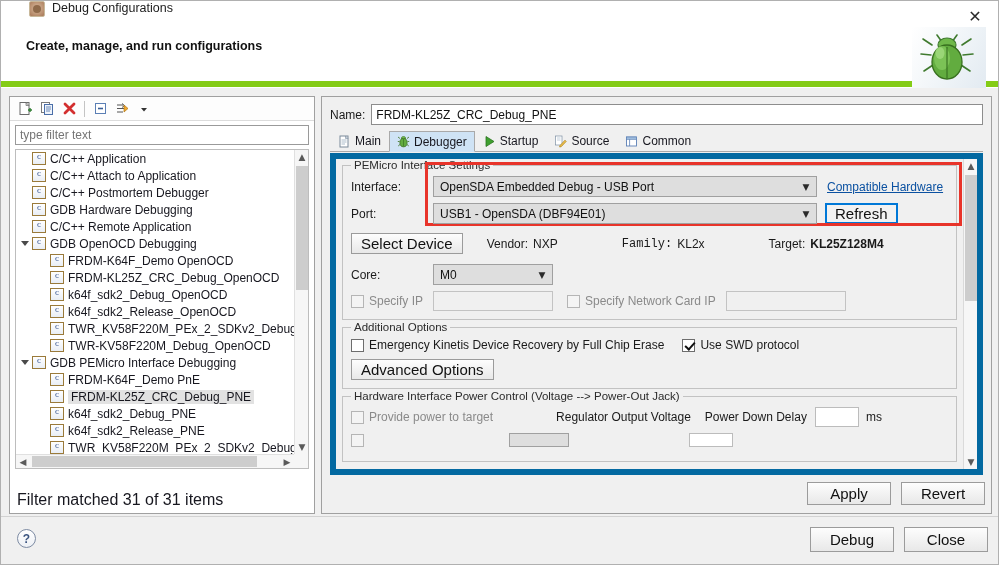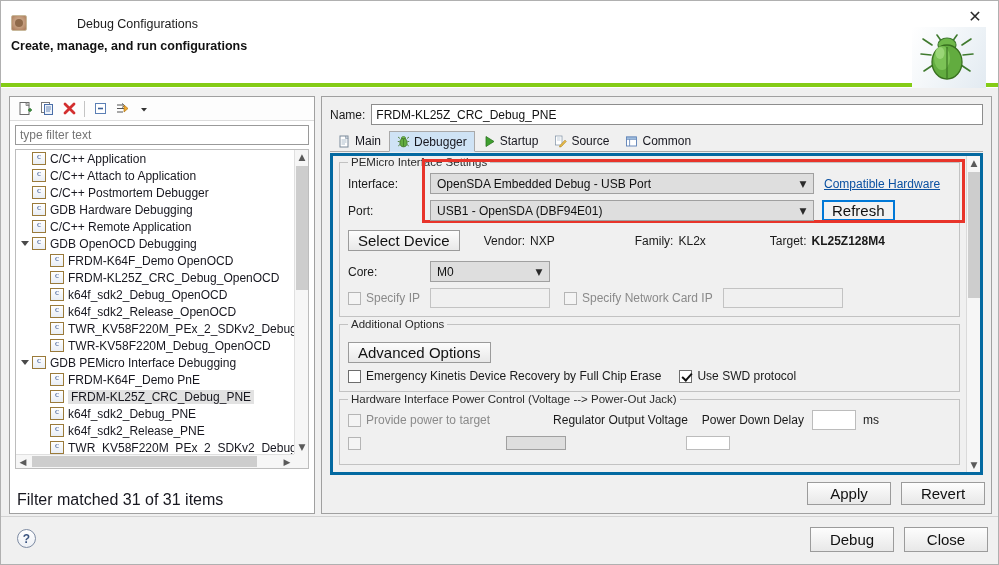--- a/index.html
+++ b/index.html
@@ -15,24 +15,23 @@
   .dialog {
     position: relative;
     width: 999px; height: 565px;
     background: #ffffff;
     border: 1px solid #b0b0b0;
   }
 
   
   .titlebar {
     height: 30px;
-    display: flex; align-items: flex-end;
-    padding: 0 0 0 10px;
+    display: flex; align-items: flex-start;
+    padding: 0 0 0 28px;
     background: #ffffff;
-    gap: 43px;
   }
   .titlebar .tb-icon {
     width: 16px; height: 16px; margin-right: 7px;
     border: 1px solid #c8b89a;
     background: radial-gradient(circle at 50% 45%, #d8b8a0 0%, #c09878 55%, #a87858 100%);
     border-radius: 2px;
     position: relative;
   }
   .titlebar .tb-icon::after {
     content:""; position:absolute; left:3px; top:3px; width:8px; height:8px;
@@ -45,22 +44,22 @@
     display: flex; align-items: center; justify-content: center;
     font-size: 16px; color: #2a2a2a; cursor: pointer;
     font-family: "DejaVu Sans", sans-serif;
   }
 
   
   .banner {
     position: relative;
     height: 56px;
     background: #ffffff;
-    border-bottom: 4px solid #84cc16;
-    padding: 8px 0 0 10px;
+    border-bottom: 6px solid #84cc16;
+    padding: 8px 0 0 25px;
   }
   .banner .headline {
     font-size: 12.5px; font-weight: bold; color: #111;
   }
   .bug-badge {
     position: absolute; right: 12px; top: -4px;
     width: 74px; height: 62px;
     background: linear-gradient(120deg,#ffffff 0%, #eef3f7 60%, #e2eaf1 100%);
   }
   .bug-svg { position:absolute; left: 6px; top: 6px; }
@@ -216,21 +215,21 @@
     cursor: pointer;
   }
   .tab.active {
     background: #cfe3f5;
     border: 1px solid #a9a9a9; border-bottom: 1px solid #cfe3f5;
     margin-bottom: -1px;
   }
 
   .tabcontent {
     position: absolute; left: 8px; right: 8px; top: 56px; bottom: 38px;
-    border: 3px solid #0369a1;
+    border: 6px solid #0369a1;
     background: #f0f0f0;
     overflow: hidden;
   }
   .tc-inner { position:absolute; left:0; top:0; right:14px; bottom:0; padding: 6px 6px 0 6px; }
 
   .group {
     position: relative;
     border: 1px solid #c2c2c2;
     margin-bottom: 7px;
     padding: 10px 8px 8px 8px;
@@ -602,21 +601,21 @@
                 <span class="carat">▼</span>
               </div>
               <span style="width:8px;"></span>
               <span class="btn focusring">Refresh</span>
             </div>
 
             <div class="frow" style="margin-top:9px;">
               <span class="btn" style="min-width:84px;">Select Device</span>
               <span class="kv" style="margin-left:24px;">Vendor:</span>
               <span class="kv" style="margin-left:5px;">NXP</span>
-              <span class="kv" style="margin-left:80px;">Family:</span>
+              <span class="kv" style="margin-left:64px;font-family:Liberation Mono, monospace;">Family:</span>
               <span class="kv" style="margin-left:5px;">KL2x</span>
               <span class="kv" style="margin-left:64px;">Target:</span>
               <span class="kv" style="margin-left:5px;font-weight:bold;">KL25Z128M4</span>
             </div>
 
             <div class="frow" style="margin-top:10px;">
               <span class="flabel">Core:</span>
               <div class="combo" style="width:120px;">
                 <span class="cval">M0</span>
                 <span class="carat">▼</span>
@@ -632,32 +631,32 @@
               <span class="chk disabled" style="margin-left:14px;">
                 <span class="box"></span>
                 <span>Specify Network Card IP</span>
               </span>
               <span class="txtfield" style="width:120px;margin-left:10px;"></span>
             </div>
           </div>
 
           <div class="group">
             <span class="glabel">Additional Options</span>
-            <div class="frow" style="margin-top:7px;">
-              <span class="btn" style="min-width:104px;">Advanced Options</span>
-            </div>
             <div class="frow">
               <span class="chk">
                 <span class="box"></span>
                 <span>Emergency Kinetis Device Recovery by Full Chip Erase</span>
               </span>
               <span class="chk checked" style="margin-left:18px;">
                 <span class="box"></span>
                 <span>Use SWD protocol</span>
               </span>
+            </div>
+            <div class="frow" style="margin-top:7px;">
+              <span class="btn" style="min-width:104px;">Advanced Options</span>
             </div>
           </div>
 
           <div class="group" style="padding-bottom:14px;text-align:center;">
             <span class="glabel">Hardware Interface Power Control (Voltage --&gt; Power-Out Jack)</span>
             <div class="frow">
               <span class="chk disabled">
                 <span class="box"></span>
                 <span>Provide power to target</span>
               </span>

